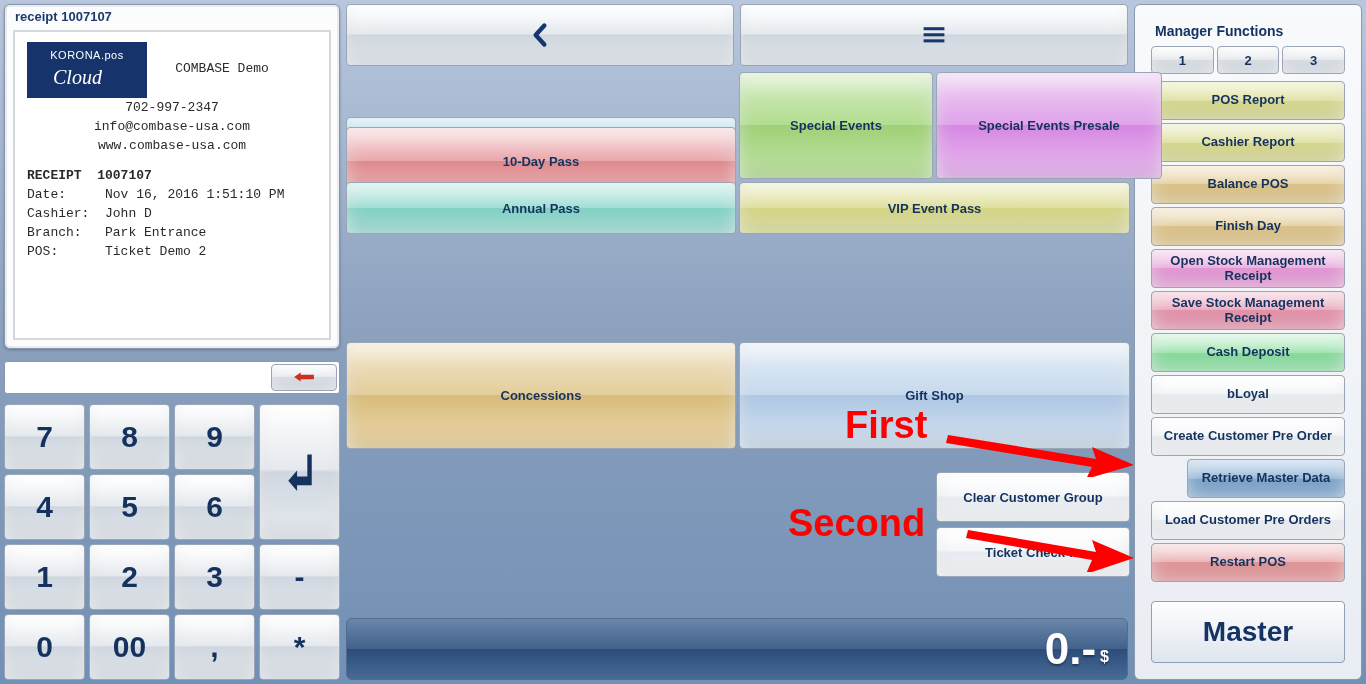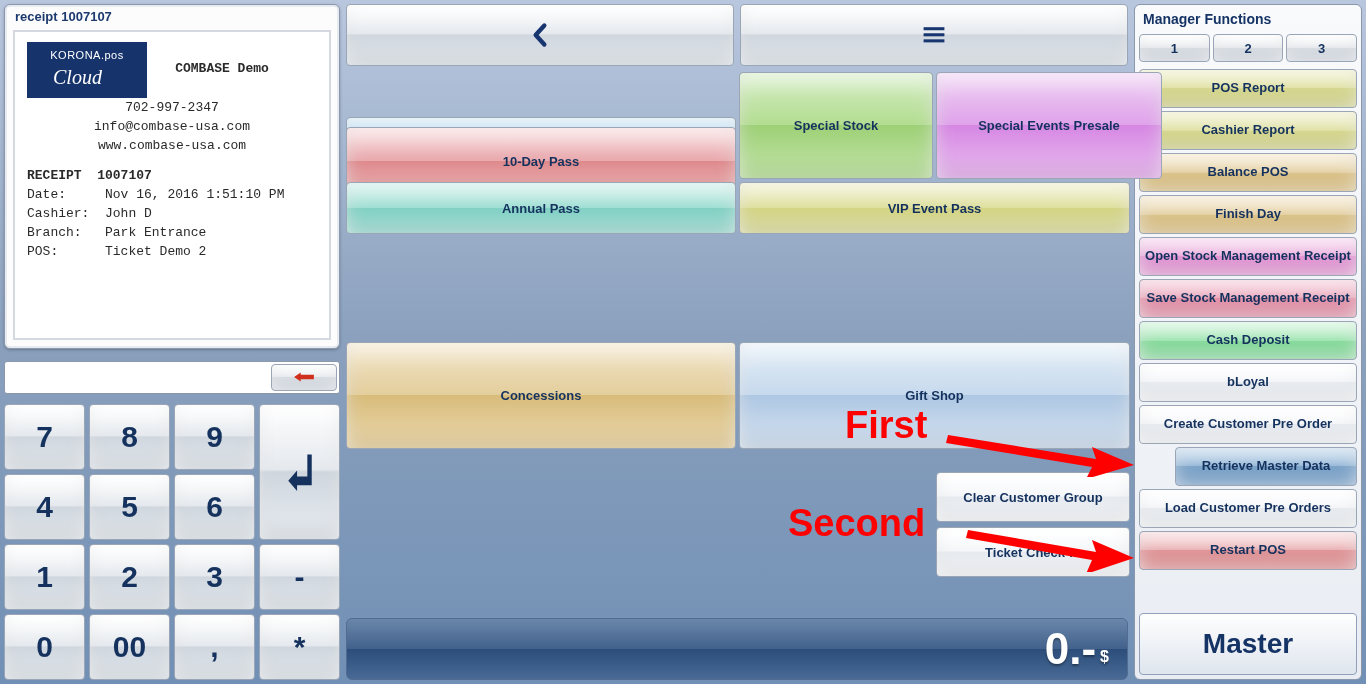--- a/index.html
+++ b/index.html
@@ -117,21 +117,21 @@
     color:#fff; display:flex; align-items:center; justify-content:flex-end;
     font-size: 44px; font-weight:700; padding: 0 18px;
     text-shadow: 0 2px 2px rgba(0,0,0,.35);
   }
   .total-bar .cur { font-size: 16px; margin-left:4px; margin-top:16px; }
 
   
   .mgr-card {
     background: linear-gradient(180deg,#f9fafc,#e9edf3);
     border:1px solid #8b97ab; border-radius:6px;
-    display:flex; flex-direction:column; height:100%; padding:4px; gap:7px;
+    display:flex; flex-direction:column; height:100%; padding:16px; gap:7px;
   }
   .mgr-title {
     font-size:14px; font-weight:700; color:#153465; padding:2px 4px 0;
   }
   .mgr-tabs { display:flex; gap:3px; height:28px; }
   .num-tab { flex:1; font-size:13px; }
   .mgr-list { display:flex; flex-direction:column; gap:3px; flex:1; }
   .mgr-btn { height:39px; font-size:13px; line-height:1.1; }
 
   .total-btn {
@@ -151,21 +151,21 @@
 <div class="app">
 
   <div class="col left">
     <div class="receipt-card">
       <div class="receipt-title">receipt 1007107</div>
       <div class="receipt-paper">
         <div class="logo-badge">
           <div class="l1">KORONA.pos</div>
           <div class="l2">Cloud</div>
         </div>
-        <div class="center-text" style="margin-top:-44px; margin-left:100px;font-weight:bold;">COMBASE Demo</div>
+        <div class="center-text" style="margin-top:-44px; margin-left:100px;">COMBASE Demo</div>
         <div style="height:20px"></div>
         <div class="center-text">702-997-2347</div>
         <div class="center-text">info@combase-usa.com</div>
         <div class="center-text">www.combase-usa.com</div>
         <div style="height:12px"></div>
         <div style="font-weight:700;">
           <span>RECEIPT</span>&nbsp;&nbsp;<span>1007107</span>
         </div>
         <div id="rpt-rows">
             <div class="rpt-line">
@@ -236,21 +236,21 @@
           </svg>
         </div>
       </div>
 
       <div class="tile-grid">
 
         <div class="tile blue" style="left:0; top:0; width:390px; height:52px;">Day Pass</div>
         <div class="tile red" style="left:0; top:55px; width:390px; height:68px;">10-Day Pass</div>
         <div class="tile teal" style="left:0; top:110px; width:390px; height:52px;">Annual Pass</div>
 
-        <div class="tile green" style="left:393px; top:0; width:194px; height:107px;">Special Stock</div>
+        <div class="tile green" style="left:393px; top:0; width:194px; height:107px;">Special Events</div>
         <div class="tile violet" style="left:590px; top:0; width:226px; height:107px;">Special Events Presale</div>
         <div class="tile olive" style="left:393px; top:110px; width:391px; height:52px;">VIP Event Pass</div>
 
         <div class="tile sand" style="left:0; top:270px; width:390px; height:107px;">Concessions</div>
         <div class="tile lightblue" style="left:393px; top:270px; width:391px; height:107px;">Gift Shop</div>
 
         <div class="tile white" style="left:590px; top:400px; width:194px; height:50px;">Clear Customer Group</div>
         <div class="tile white" style="left:590px; top:455px; width:194px; height:50px;">Ticket Check-In</div>
 
         <div class="annot" style="left:499px; top:332px;">First</div>

